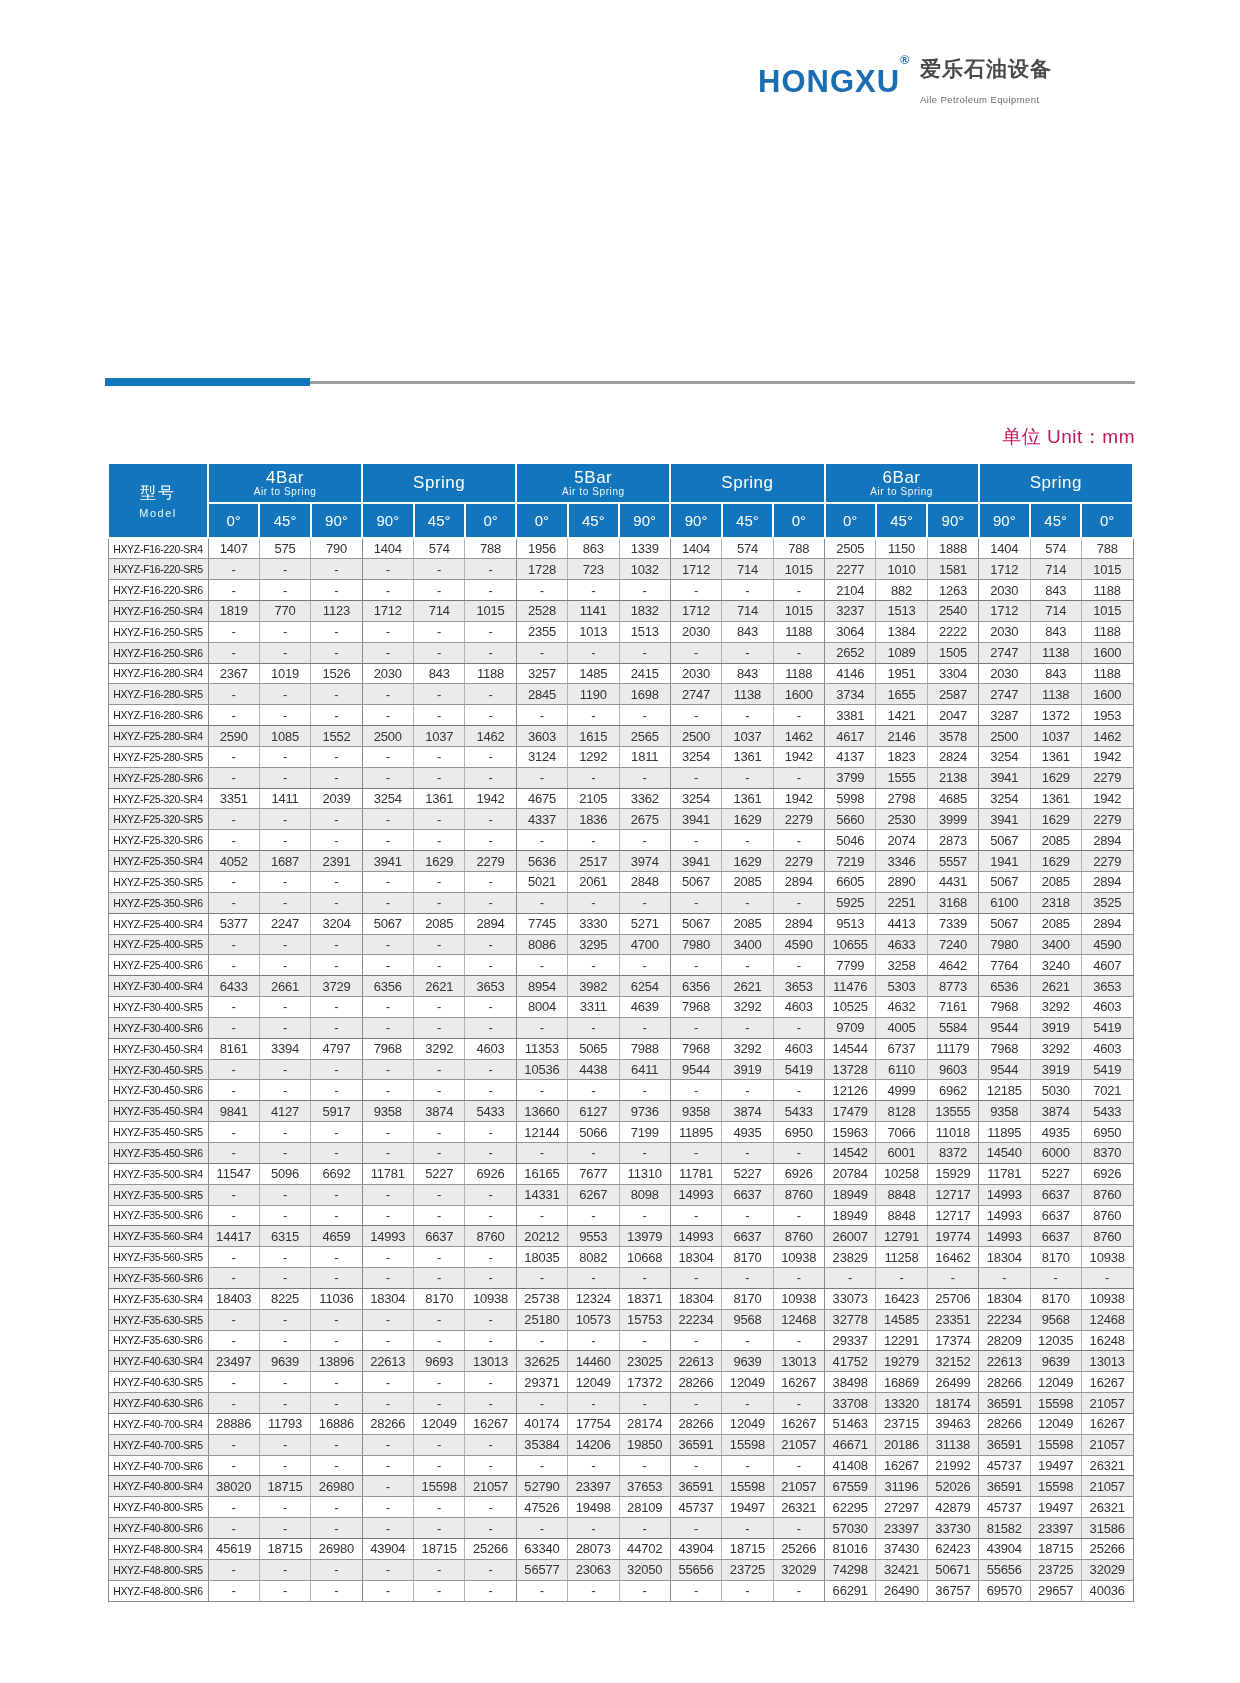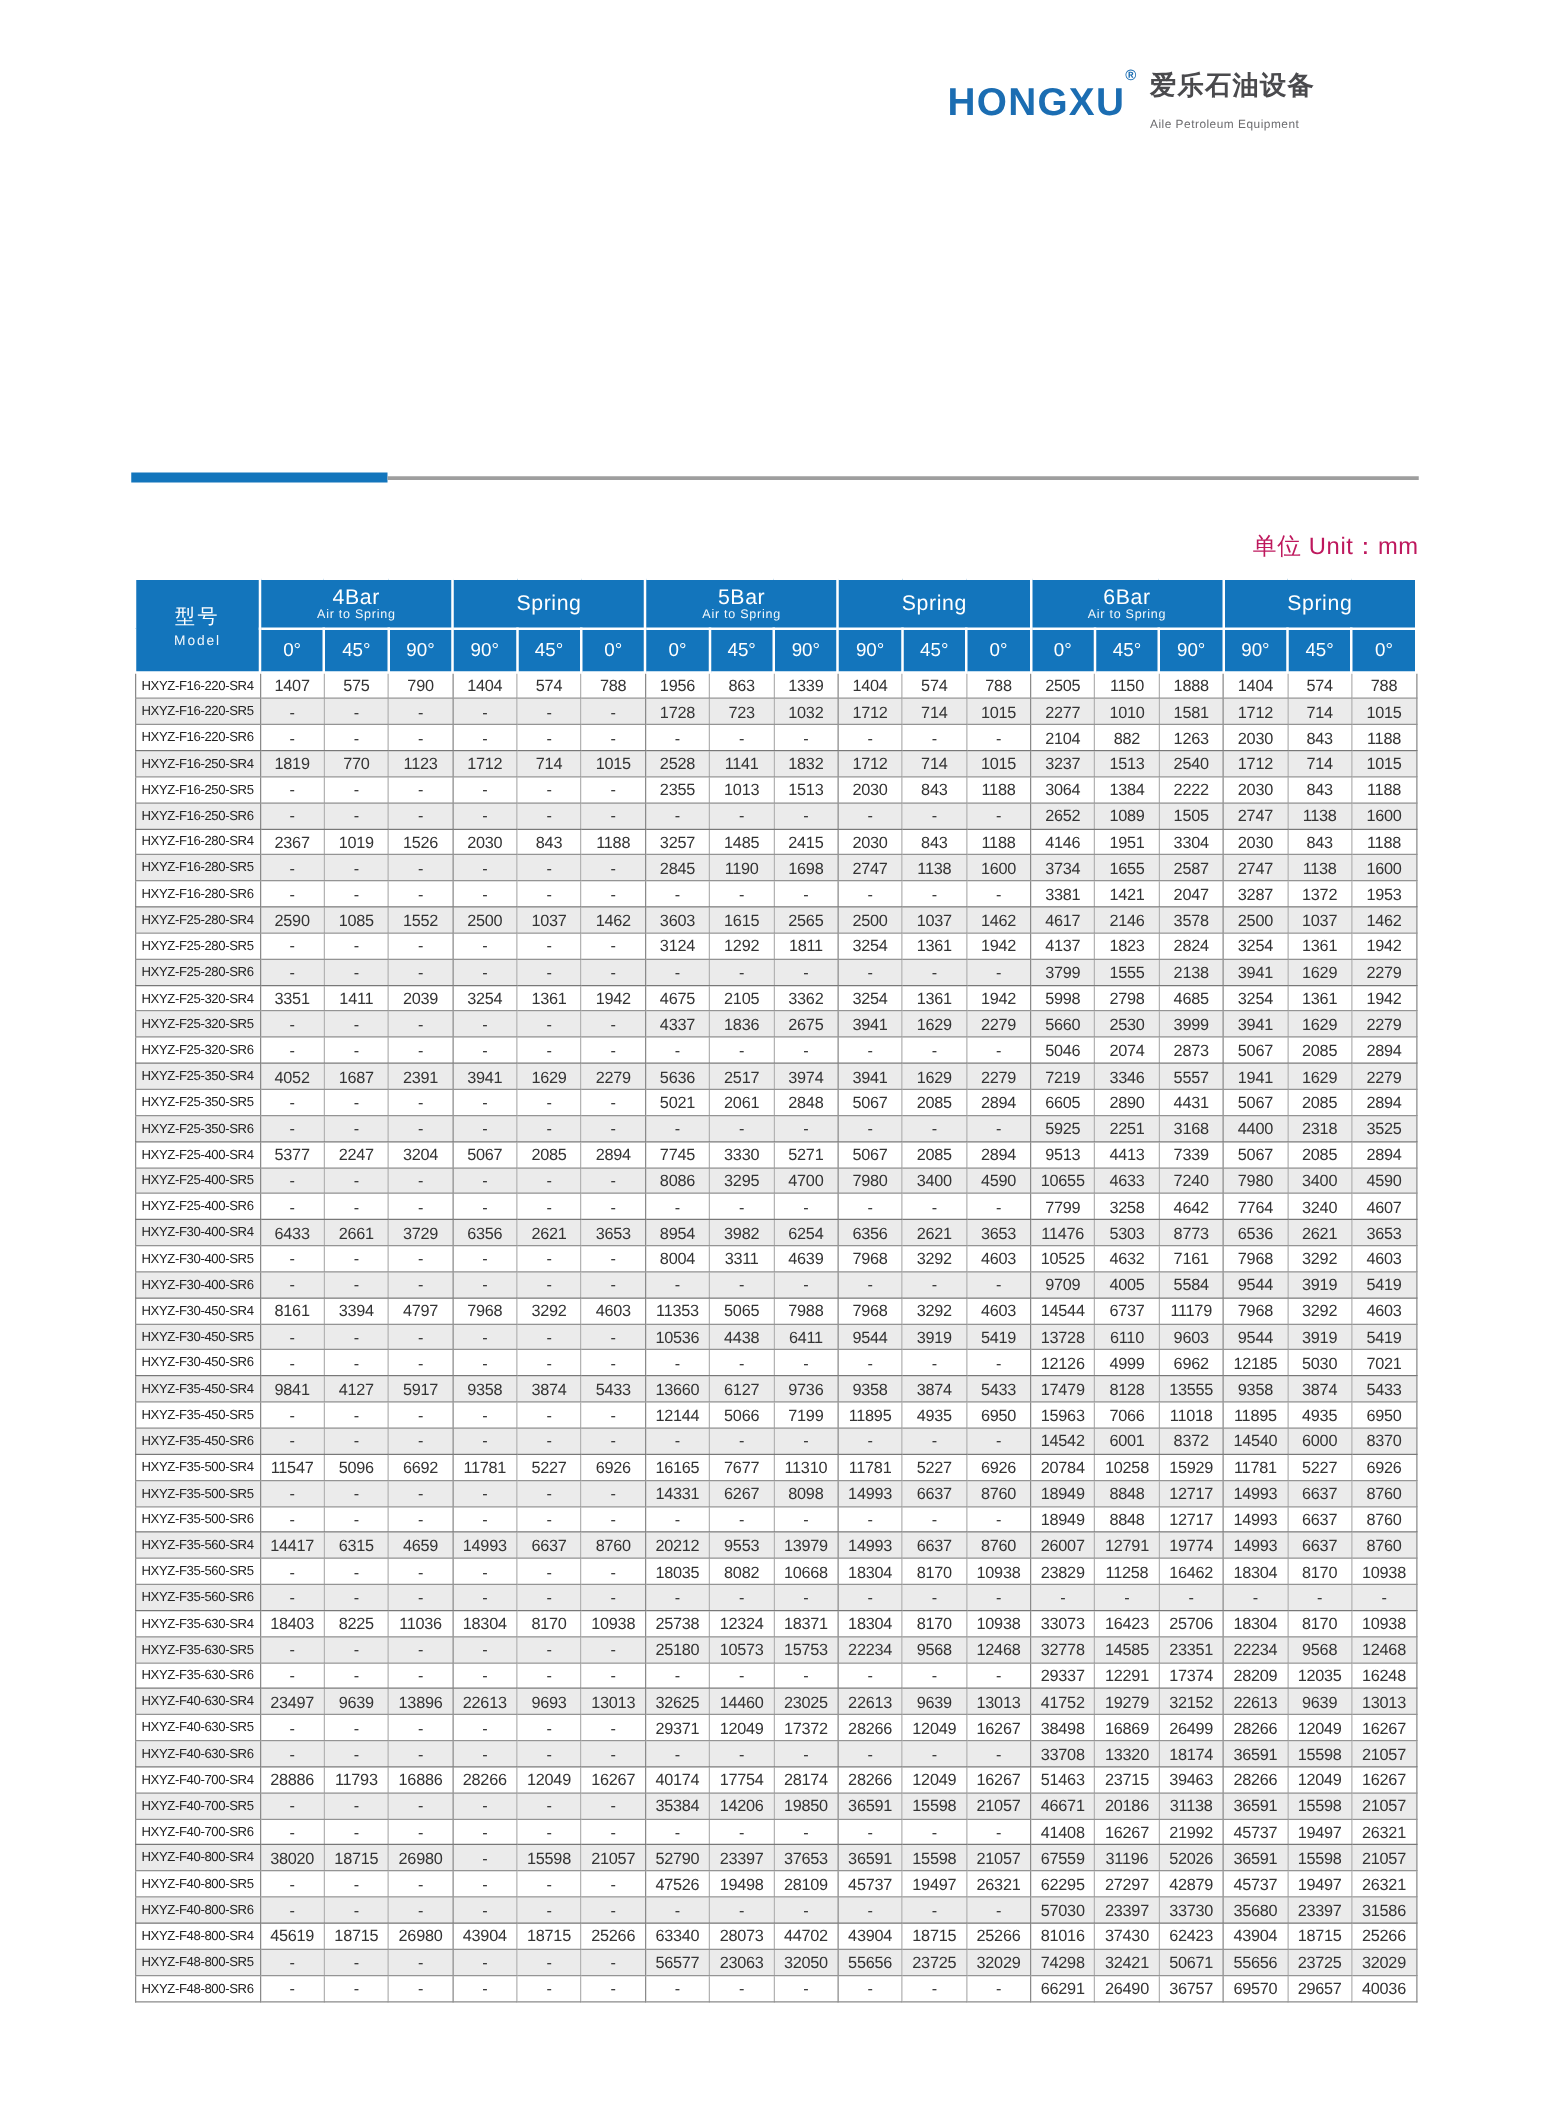--- a/index.html
+++ b/index.html
@@ -519,21 +519,21 @@
           <td class="val-td group-end">-</td>
           <td class="val-td">-</td>
           <td class="val-td">-</td>
           <td class="val-td group-end">-</td>
           <td class="val-td">-</td>
           <td class="val-td">-</td>
           <td class="val-td group-end">-</td>
           <td class="val-td">5925</td>
           <td class="val-td">2251</td>
           <td class="val-td group-end">3168</td>
-          <td class="val-td">4400</td>
+          <td class="val-td">6100</td>
           <td class="val-td">2318</td>
           <td class="val-td group-end">3525</td>
         </tr>
         <tr>
           <td class="model-td">HXYZ-F25-400-SR4</td>
           <td class="val-td">5377</td>
           <td class="val-td">2247</td>
           <td class="val-td group-end">3204</td>
           <td class="val-td">5067</td>
           <td class="val-td">2085</td>
@@ -1149,21 +1149,21 @@
           <td class="val-td group-end">-</td>
           <td class="val-td">-</td>
           <td class="val-td">-</td>
           <td class="val-td group-end">-</td>
           <td class="val-td">-</td>
           <td class="val-td">-</td>
           <td class="val-td group-end">-</td>
           <td class="val-td">57030</td>
           <td class="val-td">23397</td>
           <td class="val-td group-end">33730</td>
-          <td class="val-td">35680</td>
+          <td class="val-td">81582</td>
           <td class="val-td">23397</td>
           <td class="val-td group-end">31586</td>
         </tr>
         <tr>
           <td class="model-td">HXYZ-F48-800-SR4</td>
           <td class="val-td">45619</td>
           <td class="val-td">18715</td>
           <td class="val-td group-end">26980</td>
           <td class="val-td">43904</td>
           <td class="val-td">18715</td>

